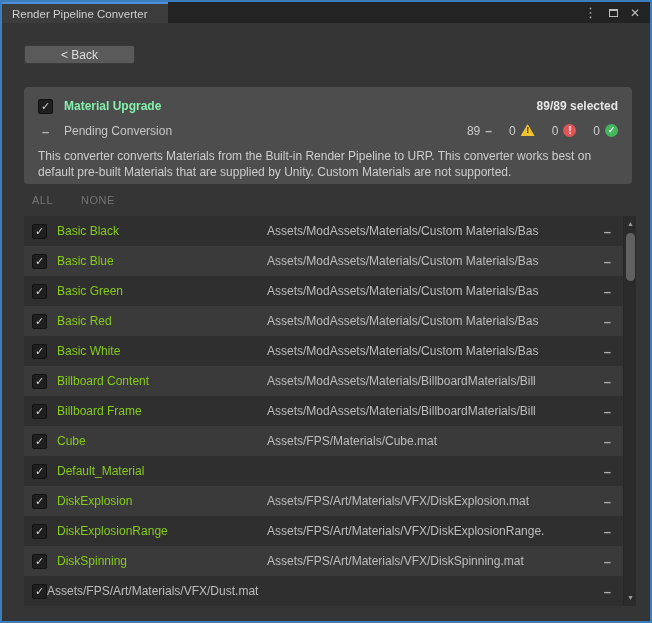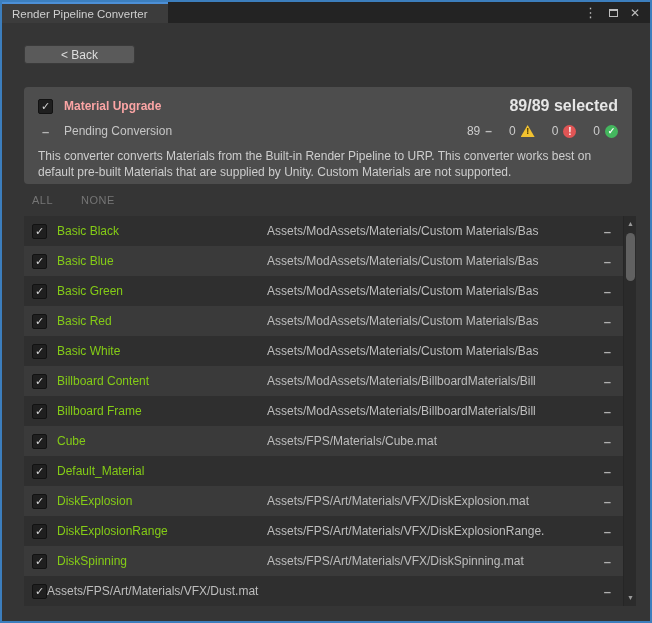--- a/index.html
+++ b/index.html
@@ -46,27 +46,27 @@
   .panel-row { display:flex; align-items:center; height:18px; }
   .panel-row + .panel-row { margin-top:7px; }
 
   .checkbox {
     width:15px; height:15px; background:#1f1f1f; border:1px solid #121212;
     border-radius:2px; display:inline-flex; align-items:center; justify-content:center;
     flex:none;
   }
   .checkbox .check { color:#d6d6d6; font-size:11px; line-height:1; transform:translateY(-0.5px); }
 
-  .panel-title { margin-left:11px; font-size:12px; font-weight:bold; color:#fca5a5; }
-  .selected-count { margin-left:auto; font-size:16px; font-weight:bold; color:#e6e6e6; }
+  .panel-title { margin-left:11px; font-size:12px; font-weight:bold; color:#86efac; }
+  .selected-count { margin-left:auto; font-size:12px; font-weight:bold; color:#e6e6e6; }
 
   .pending-dash { width:15px; text-align:center; color:#b5b5b5; font-size:13px; font-weight:bold; flex:none; }
   .pending-label { margin-left:11px; font-size:12px; color:#c6c6c6; }
 
-  .counts { margin-left:auto; display:flex; align-items:center; gap:5px; font-size:12px; color:#cccccc; }
+  .counts { margin-left:auto; display:flex; align-items:flex-start; gap:5px; font-size:12px; color:#cccccc; }
   .count-num { color:#cccccc; }
   .count-gap { width:7px; }
   .dash-glyph { color:#bdbdbd; font-weight:bold; }
 
   .icon-warning {
     position:relative; width:14px; height:12px; background:#f2c230;
     clip-path:polygon(50% 0, 100% 100%, 0 100%); flex:none;
   }
   .icon-warning::after {
     content:"!"; position:absolute; left:0; right:0; bottom:0; text-align:center;

